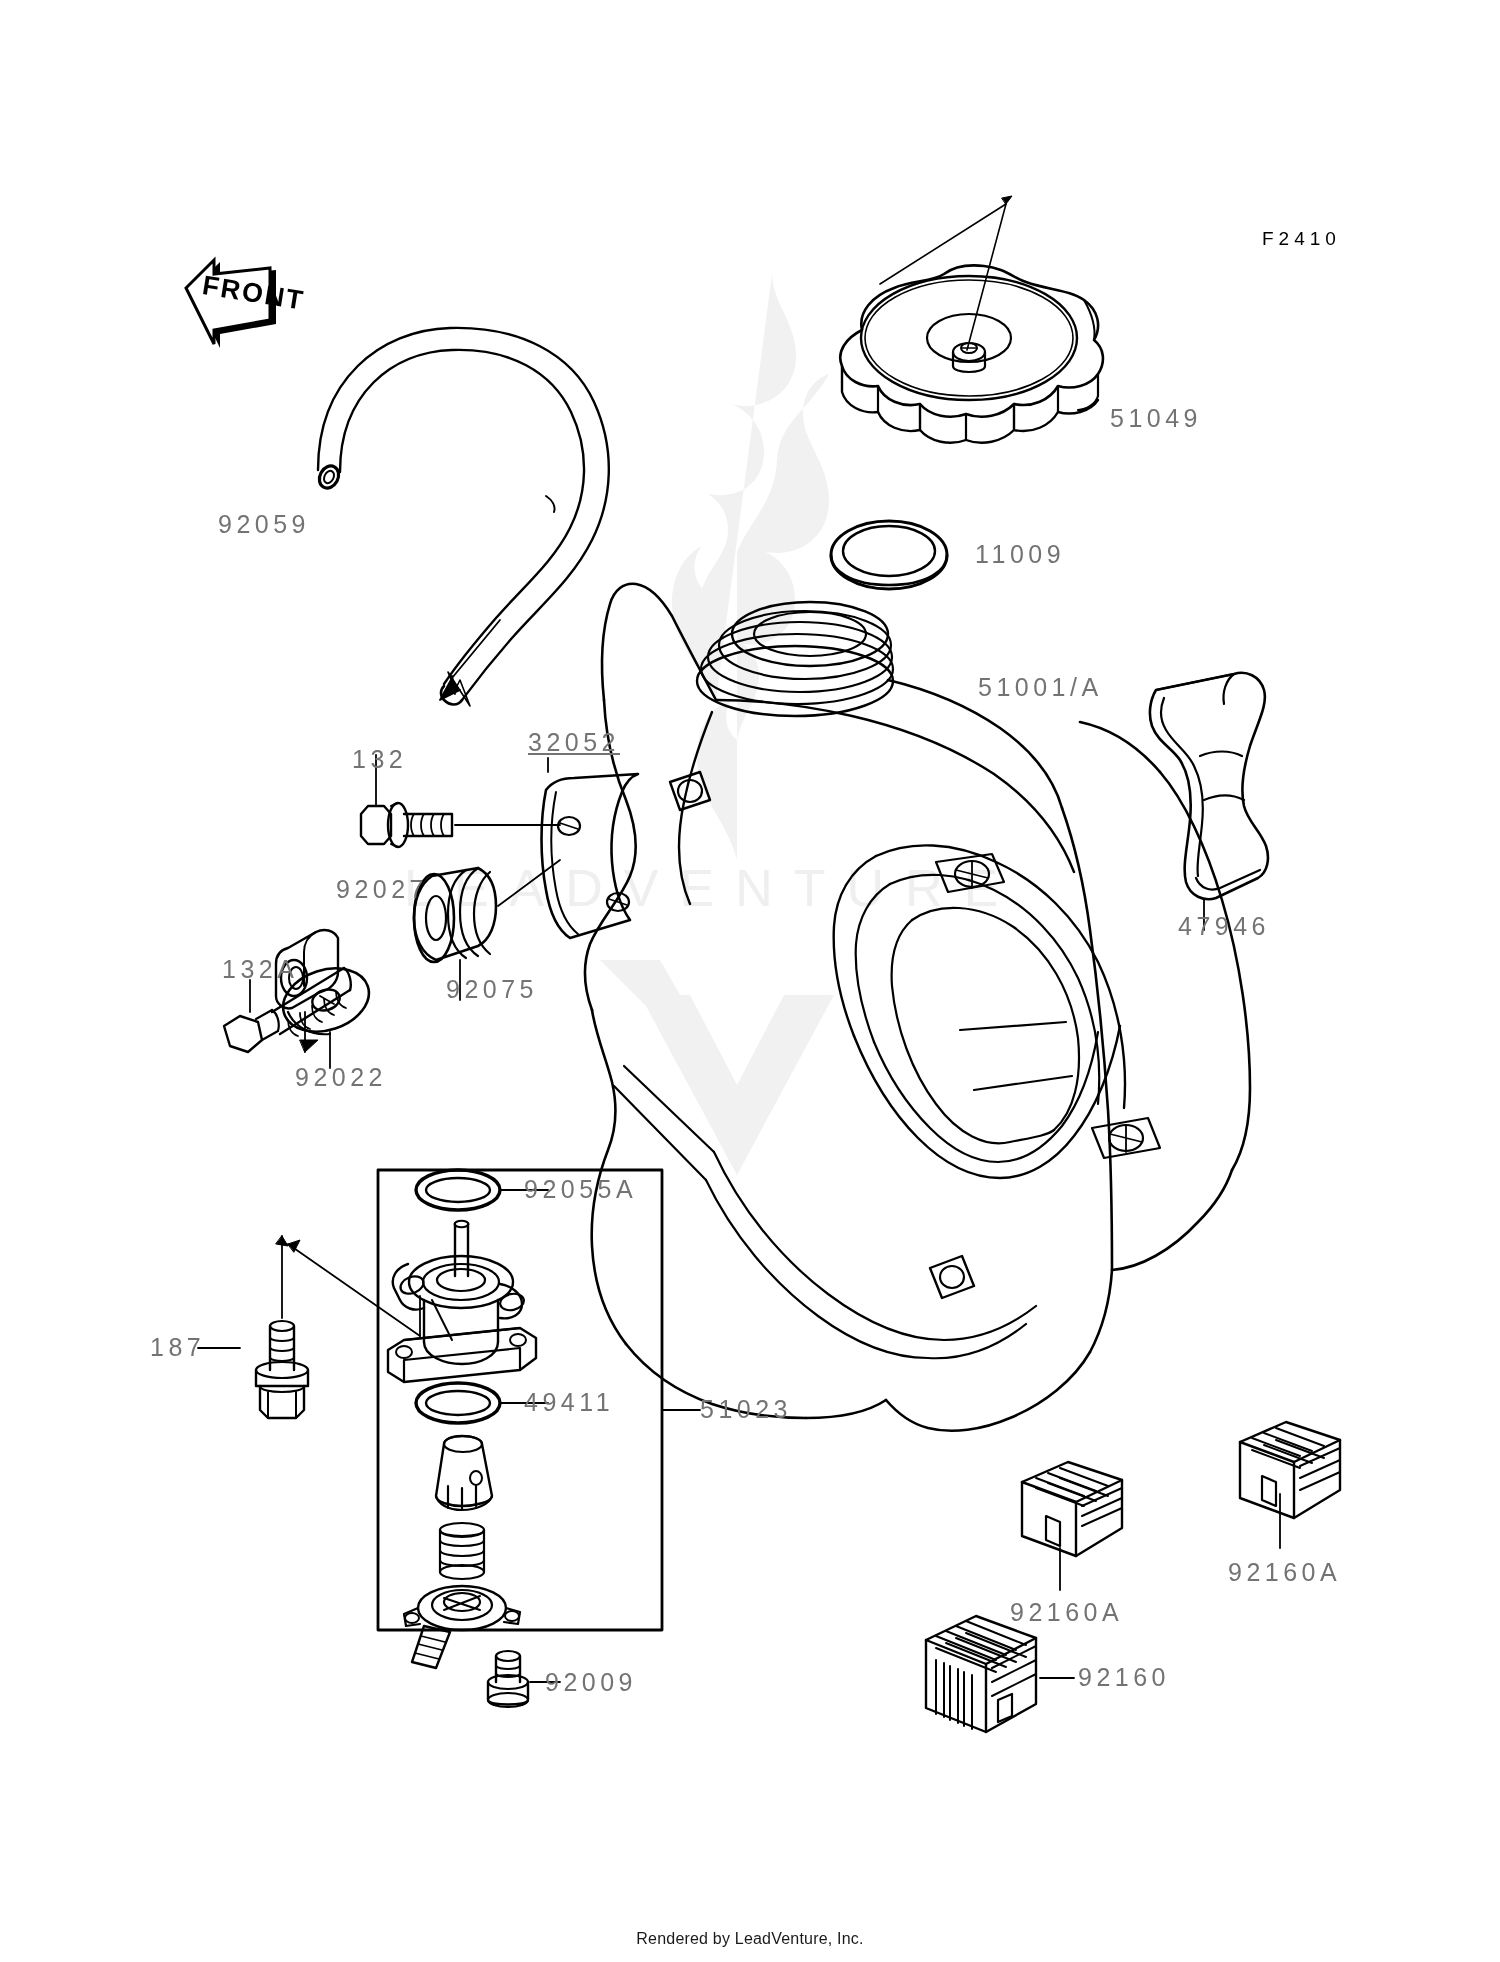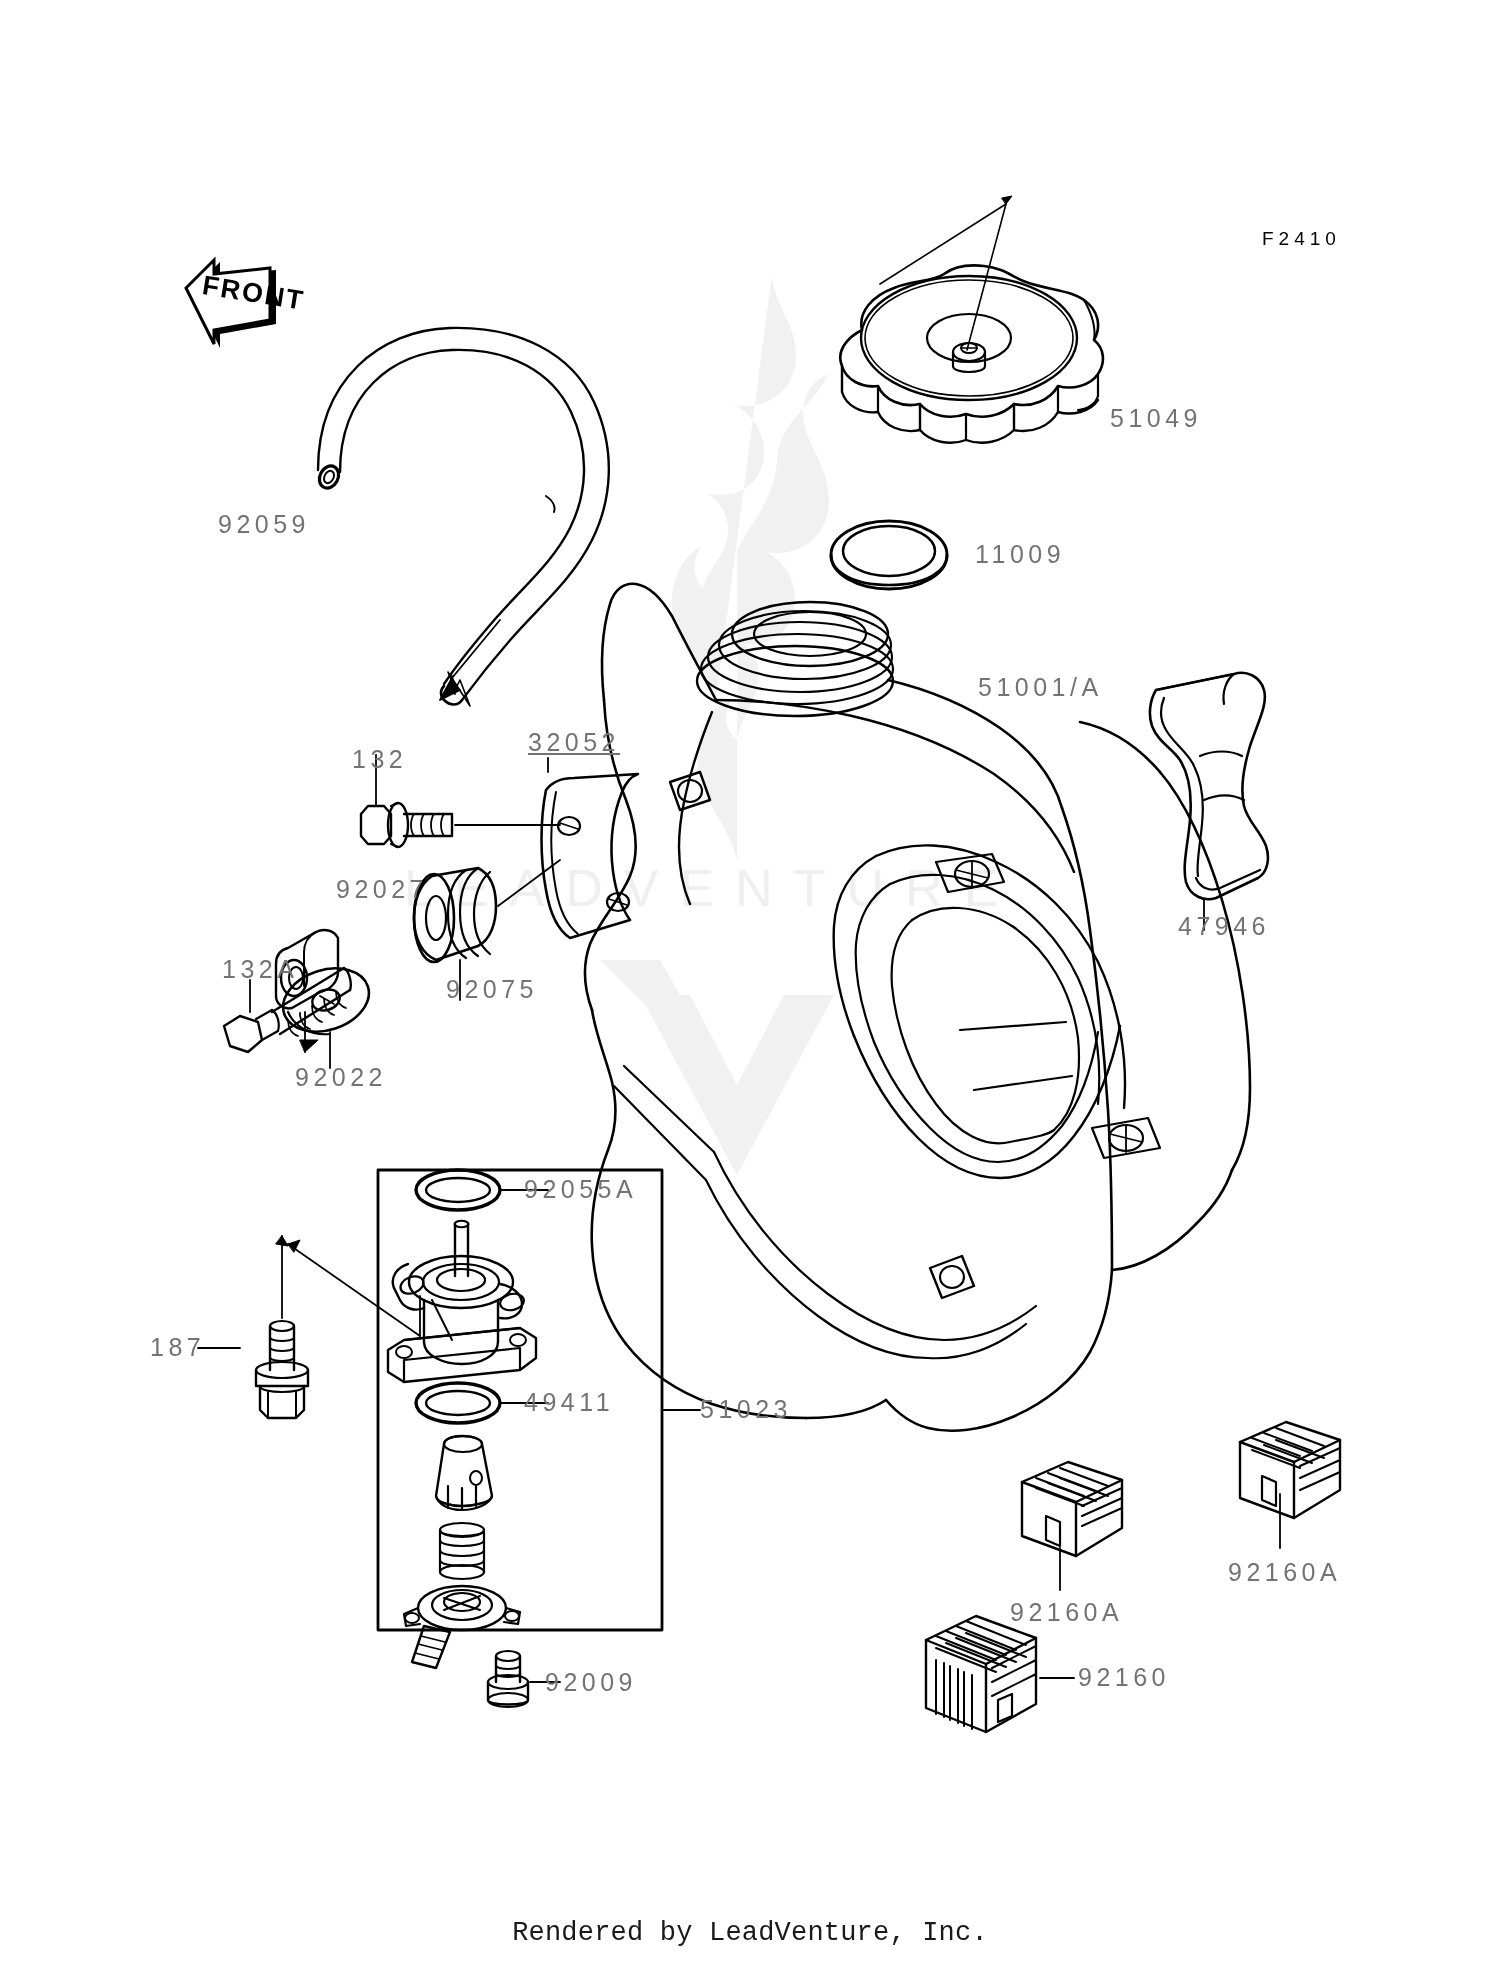--- a/index.html
+++ b/index.html
@@ -20,22 +20,22 @@
     white-space:nowrap;
     font-weight:400;
   }
   .diagcode{
     position:absolute;
     font-size:19px;letter-spacing:5px;color:#000;
     font-family:"Liberation Sans", sans-serif;
   }
   .footer{
     position:absolute;left:0;right:0;bottom:14px;text-align:center;
-    font-size:27px;letter-spacing:0.2px;color:#1a1a1a;
-    font-family:Liberation Mono, monospace;
+    font-size:16px;letter-spacing:0.2px;color:#1a1a1a;
+    font-family:Liberation Sans, sans-serif;
   }
   .wm-text{
     position:absolute;
     font-size:52px;
     letter-spacing:21px;
     color:#eeefee;
     font-family:"Liberation Sans", sans-serif;
     font-weight:400;
     user-select:none;
   }

